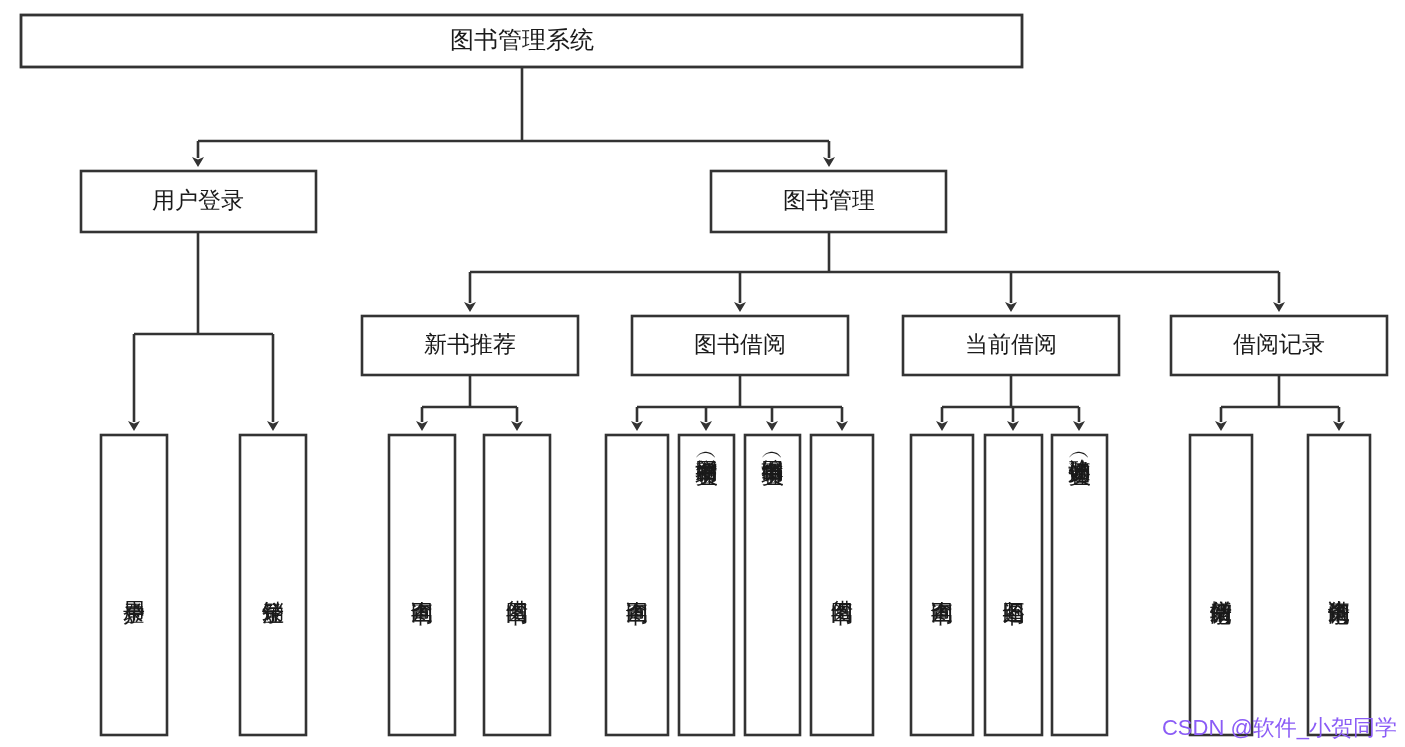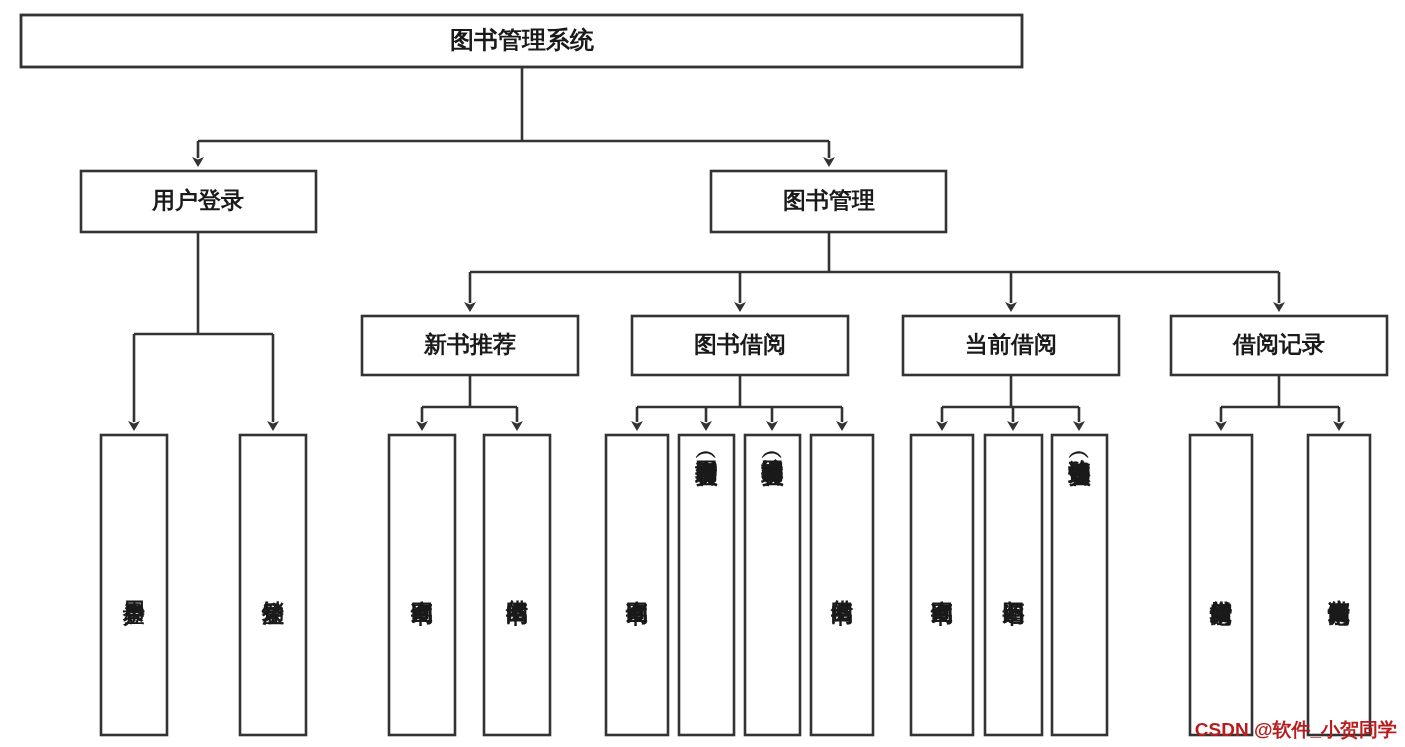--- a/index.html
+++ b/index.html
@@ -9,21 +9,20 @@
   }
   body {
     font-family: "Liberation Sans", "DejaVu Sans", sans-serif;
   }
   #diagram-root {
     position: relative;
     width: 1405px;
     height: 747px;
     background: #ffffff;
     overflow: hidden;
-    font-weight: bold;
   }
   svg#tree-canvas {
     position: absolute;
     left: 0;
     top: 0;
     width: 1405px;
     height: 747px;
   }
   .node-box {
     fill: #ffffff;
@@ -70,22 +69,22 @@
     line-height: 1.08;
     color: #1a1a1a;
     letter-spacing: 1px;
     white-space: nowrap;
   }
   .watermark {
     position: absolute;
     right: 8px;
     bottom: 4px;
     font-family: "Liberation Sans", "DejaVu Sans", sans-serif;
-    font-size: 19px;
-    color: #b91c1c;
+    font-size: 22px;
+    color: #8b5cf6;
     white-space: nowrap;
     user-select: none;
   }
 </style>
 </head>
 <body>
 
 <div id="diagram-root">
 
   <svg id="tree-canvas" viewBox="0 0 1405 747">

